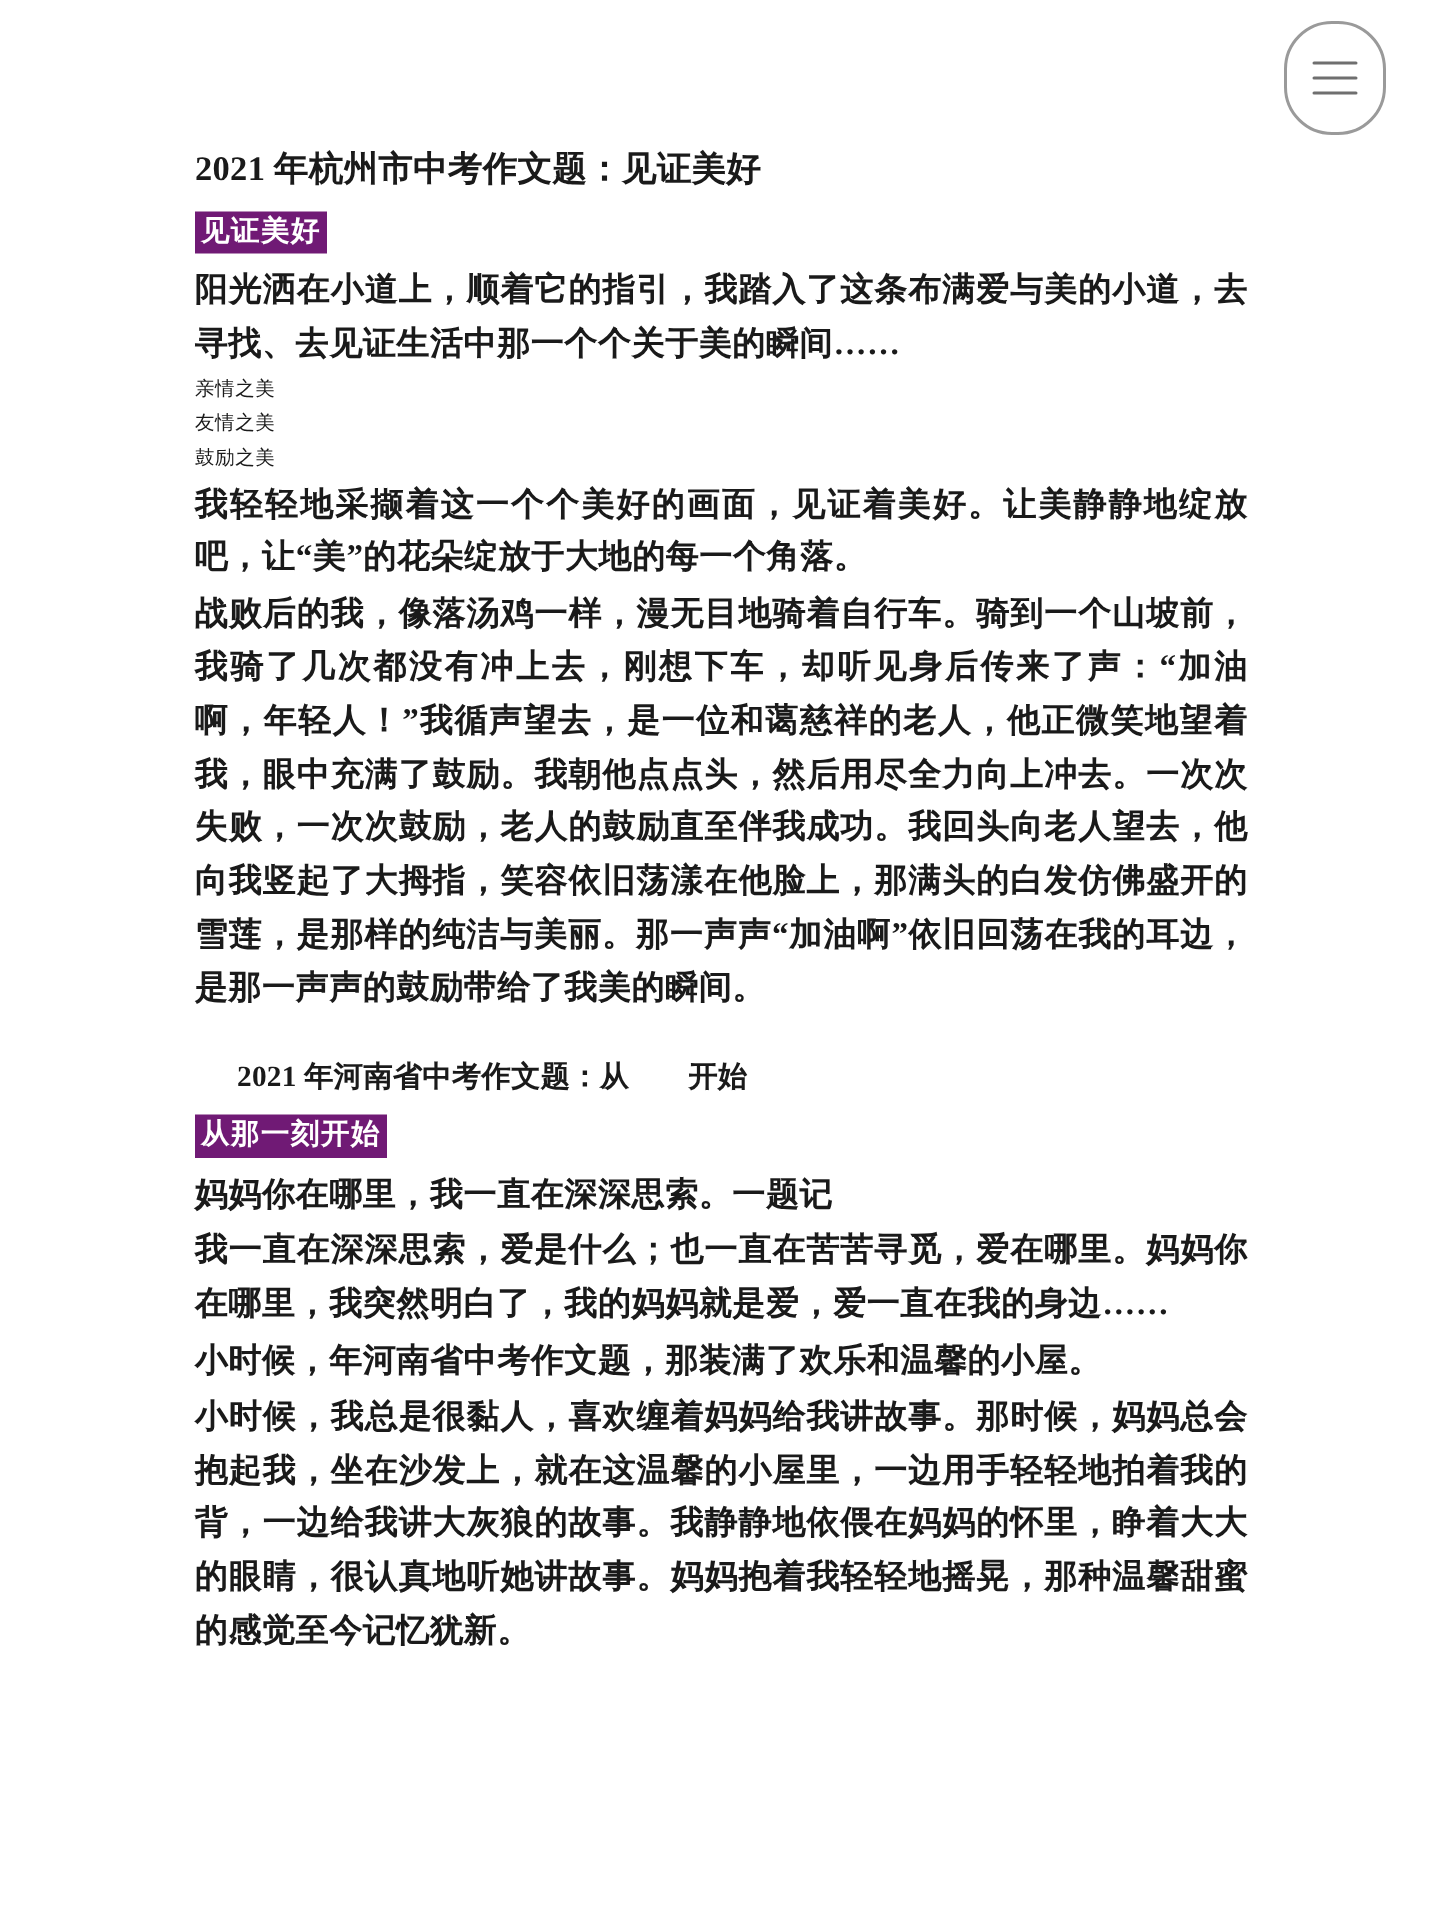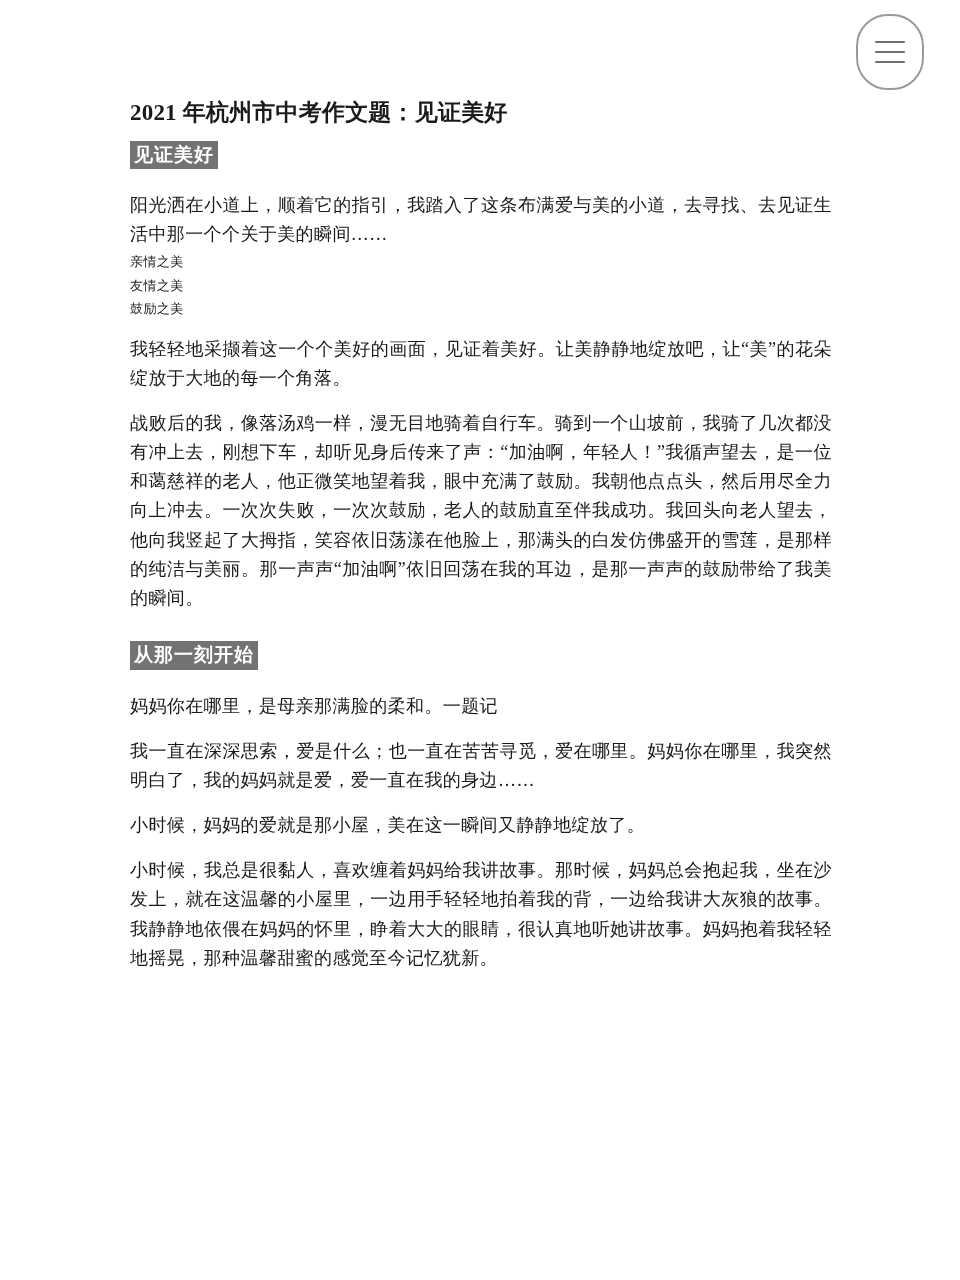--- a/index.html
+++ b/index.html
@@ -58,36 +58,37 @@
   .doc-title-2 {
     font-weight: bold;
     font-size: 19.5px;
     letter-spacing: 0.2px;
     margin: 0 0 10px 0;
     line-height: 1.5;
     padding-left: 28px;
   }
   .highlight-title {
     display: inline-block;
-    background: #737373;
+    background: #701a75;
     color: #ffffff;
     font-weight: bold;
     font-size: 19px;
     line-height: 1.35;
     padding: 1px 4px 2px 4px;
     margin: 0 0 6px 0;
     letter-spacing: 1px;
   }
   p.para {
-    margin: 16px 0 2px 0;
-    font-size: 18px;
+    margin: 0 0 2px 0;
+    font-size: 22px;
     line-height: 1.62;
     text-align: justify;
     letter-spacing: 0.4px;
     word-break: break-all;
+    font-weight: bold;
   }
   p.sub {
     margin: 2px 0 2px 0;
     font-size: 13px;
     line-height: 1.62;
     letter-spacing: 0.4px;
   }
   .gap-section {
     height: 26px;
   }
@@ -115,24 +116,25 @@
       <p class="sub">亲情之美</p>
       <p class="sub">友情之美</p>
       <p class="sub">鼓励之美</p>
       <p class="para">我轻轻地采撷着这一个个美好的画面，见证着美好。让美静静地绽放吧，让“美”的花朵绽放于大地的每一个角落。</p>
       <p class="para">战败后的我，像落汤鸡一样，漫无目地骑着自行车。骑到一个山坡前，我骑了几次都没有冲上去，刚想下车，却听见身后传来了声：“加油啊，年轻人！”我循声望去，是一位和蔼慈祥的老人，他正微笑地望着我，眼中充满了鼓励。我朝他点点头，然后用尽全力向上冲去。一次次失败，一次次鼓励，老人的鼓励直至伴我成功。我回头向老人望去，他向我竖起了大拇指，笑容依旧荡漾在他脸上，那满头的白发仿佛盛开的雪莲，是那样的纯洁与美丽。那一声声“加油啊”依旧回荡在我的耳边，是那一声声的鼓励带给了我美的瞬间。</p>
     </div>
 
     <div class="gap-section"></div>
 
     <div class="block">
+      <h1 class="doc-title-2">2021 年河南省中考作文题：从　　开始</h1>
       <div>
         <span class="highlight-title">从那一刻开始</span>
       </div>
-      <p class="para">妈妈你在哪里，是母亲那满脸的柔和。一题记</p>
+      <p class="para">妈妈你在哪里，我一直在深深思索。一题记</p>
       <p class="para">我一直在深深思索，爱是什么；也一直在苦苦寻觅，爱在哪里。妈妈你在哪里，我突然明白了，我的妈妈就是爱，爱一直在我的身边……</p>
-      <p class="para">小时候，妈妈的爱就是那小屋，美在这一瞬间又静静地绽放了。</p>
+      <p class="para">小时候，年河南省中考作文题，那装满了欢乐和温馨的小屋。</p>
       <p class="para">小时候，我总是很黏人，喜欢缠着妈妈给我讲故事。那时候，妈妈总会抱起我，坐在沙发上，就在这温馨的小屋里，一边用手轻轻地拍着我的背，一边给我讲大灰狼的故事。我静静地依偎在妈妈的怀里，睁着大大的眼睛，很认真地听她讲故事。妈妈抱着我轻轻地摇晃，那种温馨甜蜜的感觉至今记忆犹新。</p>
 
     </div>
 
   </div>
 </div>
 
 </body></html>

